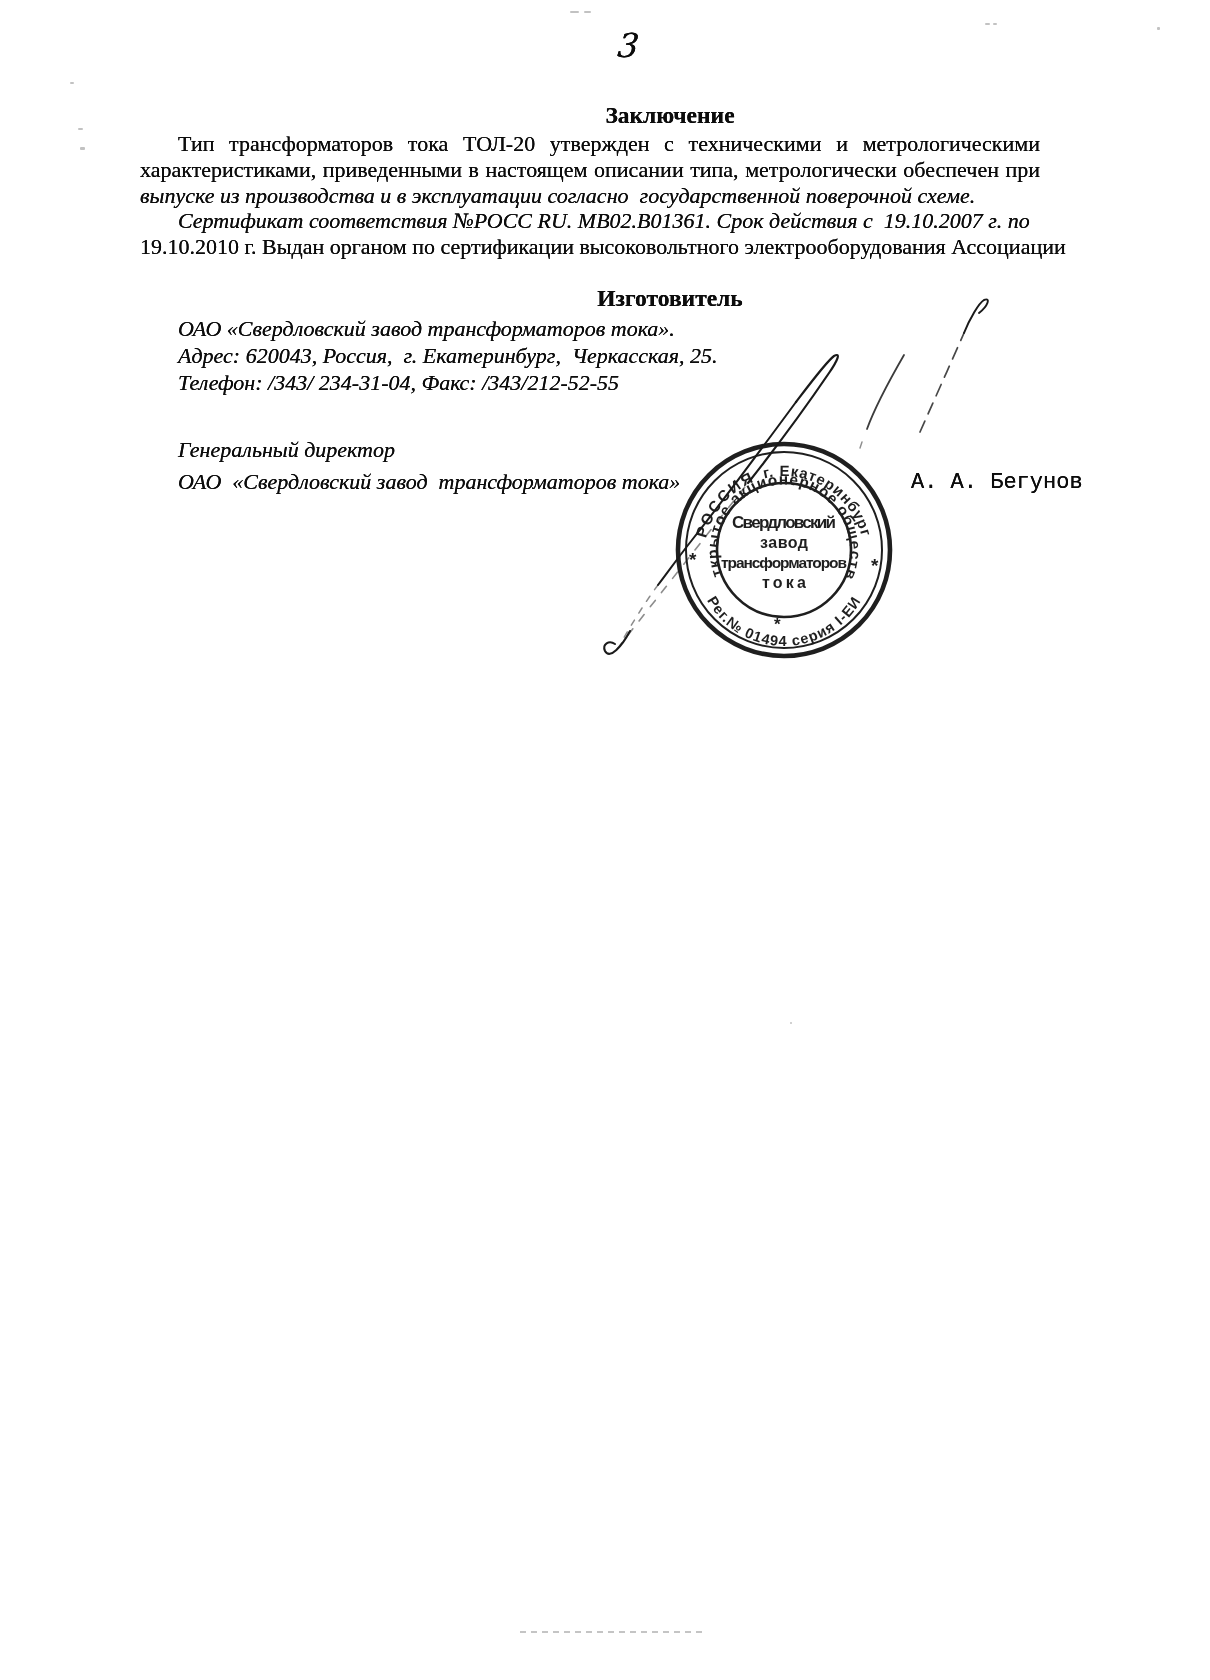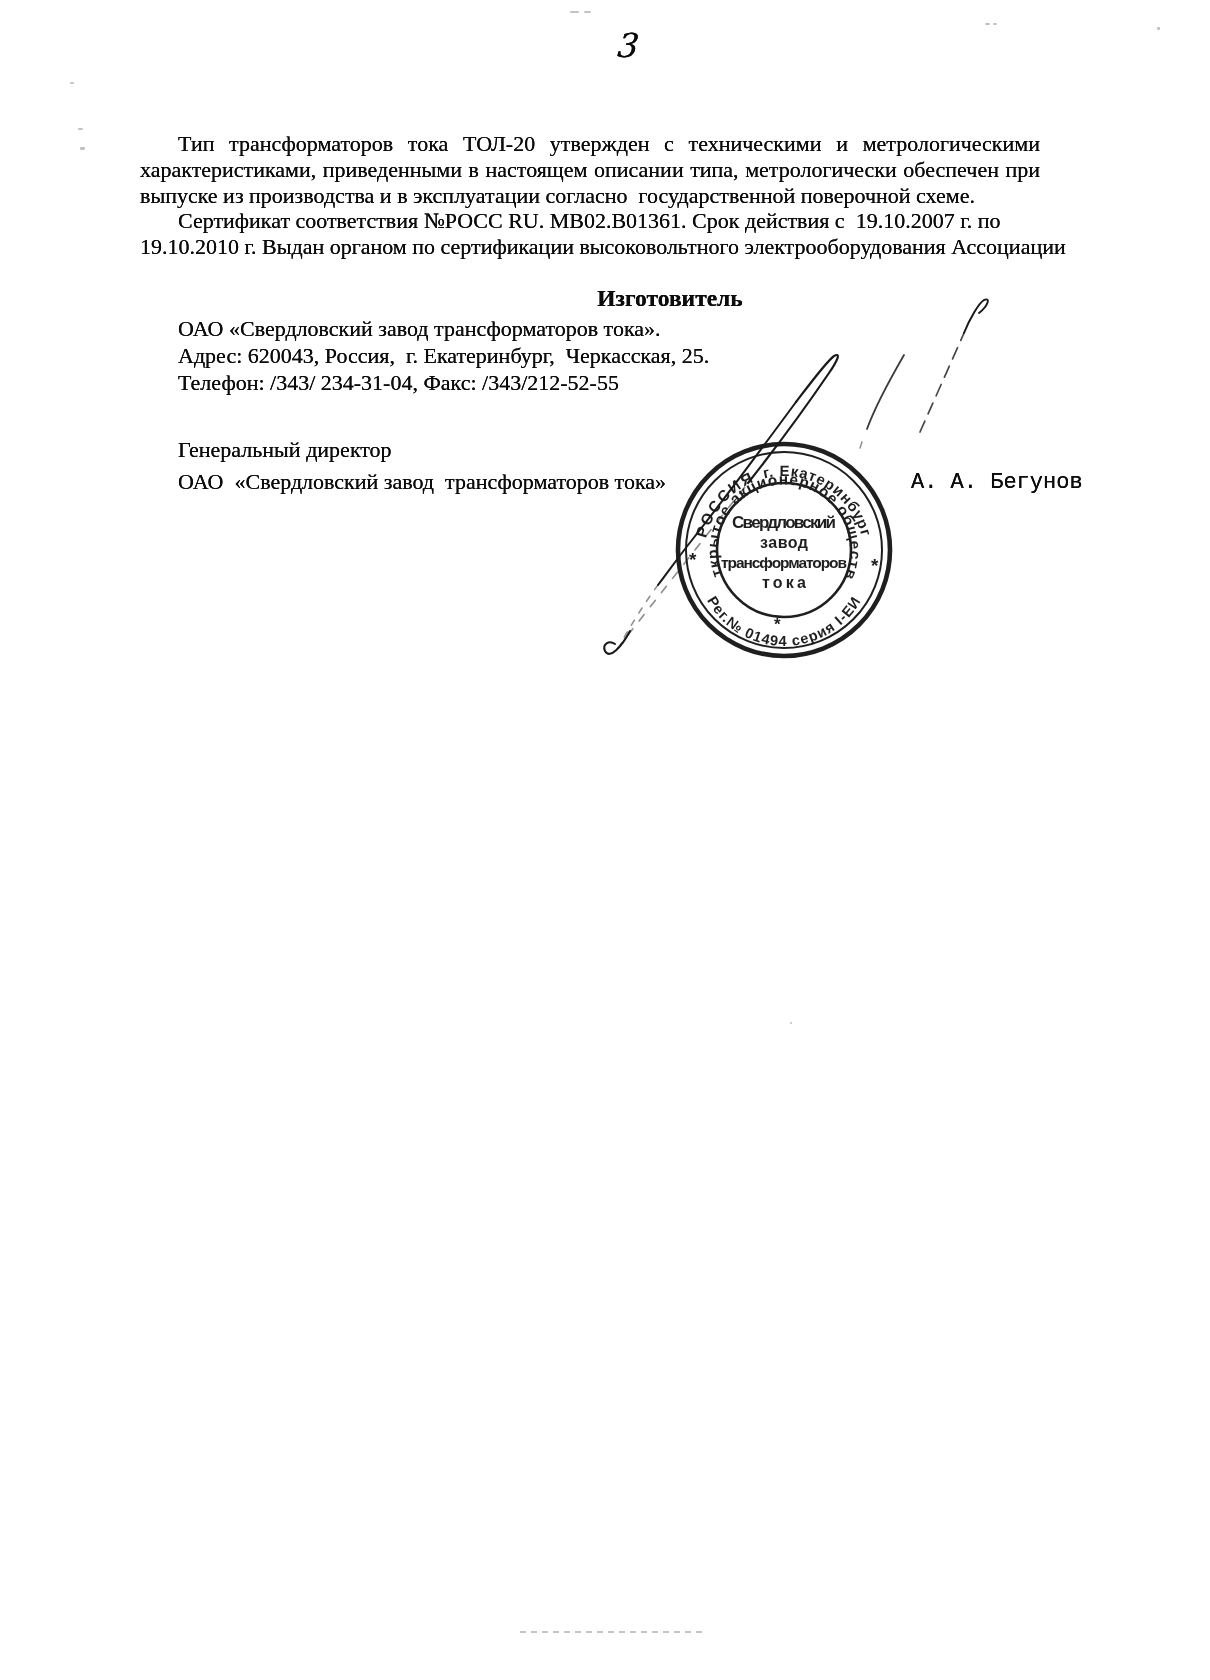--- a/index.html
+++ b/index.html
@@ -15,21 +15,21 @@
     text-shadow:0 0 .5px #000;
   }
   .heading{
     left:140px;width:1060px;text-align:center;
     font-size:23.5px;font-weight:bold;text-shadow:0 0 .5px #000;
   }
   .bodyline{
     left:140px;width:900px;font-size:22px;line-height:25.6px;
     text-shadow:0 0 .45px #000;white-space:nowrap;
   }
-  .pre{white-space:pre;}
+  .pre{white-space:pre;font-style:italic;}
   .just{text-align:justify;text-align-last:justify;}
   .indent{text-indent:38px;}
   .addr{left:178px;width:860px;}
   .name{left:911px;top:470px;width:220px;font-size:22px;text-shadow:0 0 .45px #000;white-space:pre;font-family:Liberation Mono, monospace;}
   .seal{left:669px;top:435px;width:230px;height:230px;opacity:.95;z-index:2;}
   .sig{left:540px;top:270px;width:470px;height:410px;z-index:3;}
   .speck{background:#8f8f8f;border-radius:1px;opacity:.55;}
   .dashline{
     left:520px;top:1631px;width:186px;height:2px;opacity:.5;
     background:repeating-linear-gradient(90deg,#8a8a8a 0 6px,transparent 6px 11px);
@@ -47,20 +47,21 @@
   <div class="abs speck" style="left:993px;top:23px;width:4px;height:2px;"></div>
   <div class="abs speck" style="left:1157px;top:27px;width:3px;height:3px;"></div>
   <div class="abs speck" style="left:70px;top:82px;width:4px;height:2px;"></div>
   <div class="abs speck" style="left:78px;top:128px;width:5px;height:2px;"></div>
   <div class="abs speck" style="left:80px;top:147px;width:5px;height:3px;"></div>
   <div class="abs speck" style="left:790px;top:1022px;width:2px;height:2px;"></div>
   <div class="abs dashline"></div>
 
   <div class="abs pageno">3</div>
 
+  <div class="abs heading" style="top:102px;">Заключение</div>
   <div class="abs bodyline just indent" style="top:131px;">Тип трансформаторов тока ТОЛ-20 утвержден с техническими и метрологическими</div>
   <div class="abs bodyline just" style="top:157px;">характеристиками, приведенными в настоящем описании типа, метрологически обеспечен при</div>
   <div class="abs bodyline pre" style="top:183px;">выпуске из производства и в эксплуатации согласно  государственной поверочной схеме.</div>
   <div class="abs bodyline pre indent" style="top:208px;">Сертификат соответствия №РОСС RU. МВ02.В01361. Срок действия с  19.10.2007 г. по</div>
   <div class="abs bodyline just" style="top:234px;">19.10.2010 г. Выдан органом по сертификации высоковольтного электрооборудования Ассоциации</div>
 
   <div class="abs heading" style="top:285px;">Изготовитель</div>
   <div class="abs bodyline addr pre" style="top:316px;">ОАО «Свердловский завод трансформаторов тока».</div>
   <div class="abs bodyline addr pre" style="top:343px;">Адрес: 620043, Россия,  г. Екатеринбург,  Черкасская, 25.</div>
   <div class="abs bodyline addr pre" style="top:370px;">Телефон: /343/ 234-31-04, Факс: /343/212-52-55</div>

